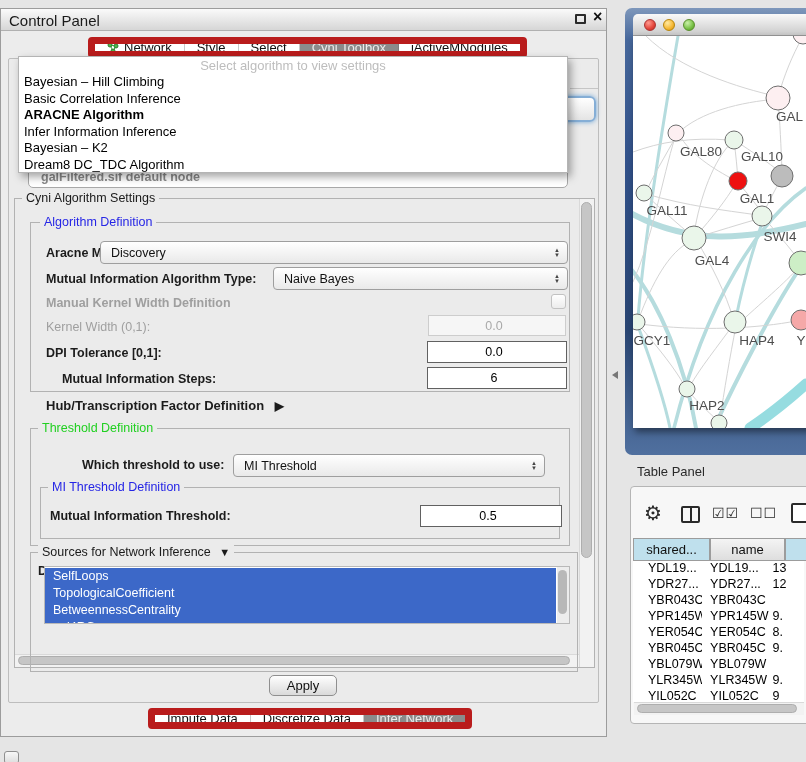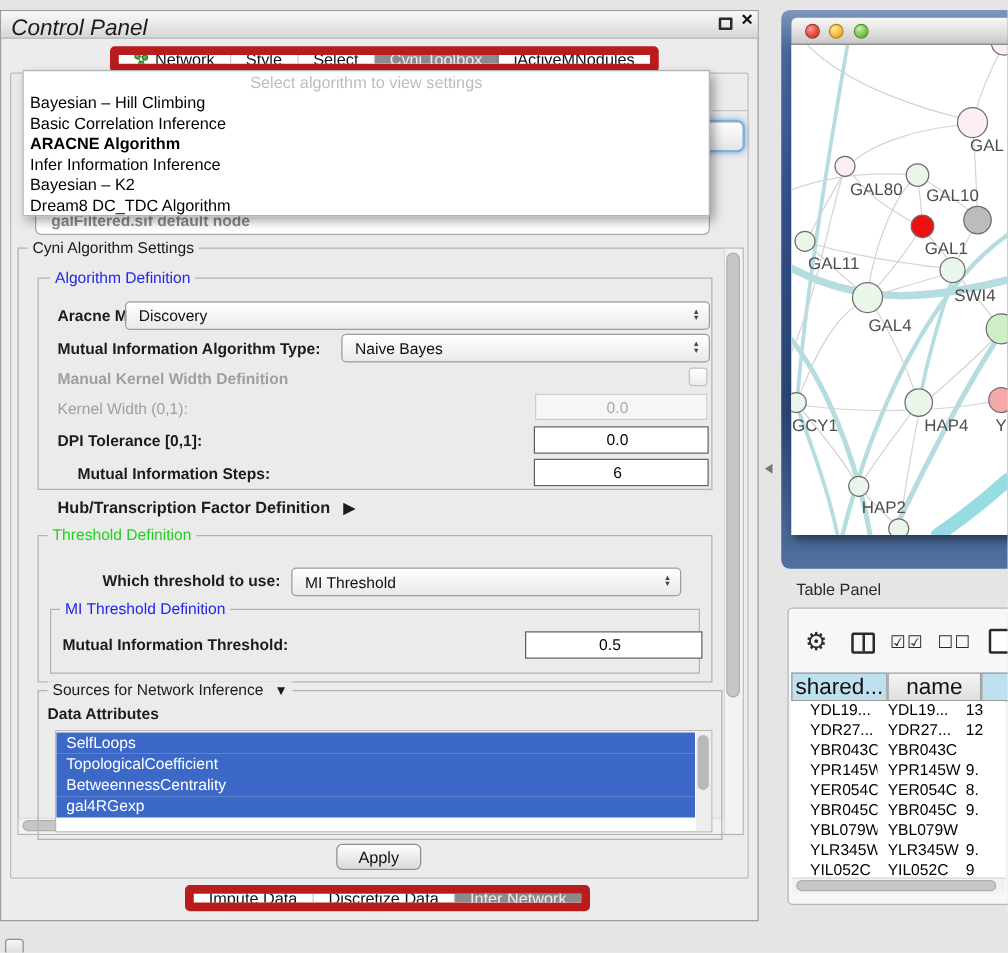--- a/index.html
+++ b/index.html
@@ -30,35 +30,35 @@
   .checkbox{position:absolute;width:15px;height:15px;border:1px solid #c2c2c2;border-radius:3px;background:linear-gradient(#fff,#ececec);}
   .scroll-track-v{background:#f2f2f2;border-left:1px solid #d9d9d9;}
   .scroll-track-h{background:#f2f2f2;border-top:1px solid #d9d9d9;}
   .thumb{position:absolute;background:#c6c6c6;border:1px solid #aeaeae;border-radius:6px;}
   .li-sel{height:17px;line-height:17px;background:#3c68c8;color:#fff;font-size:12.5px;padding-left:8px;white-space:nowrap;}
   .btn{display:flex;align-items:center;justify-content:center;background:linear-gradient(#fefefe,#dadada);border:1px solid #8f8f8f;border-radius:5px;font-size:13px;color:#111;}
   .net-frame{left:625px;top:8px;width:190px;height:447px;border-radius:7px 0 0 7px;background:linear-gradient(180deg,#7e97bb 0%,#47689c 7%,#31518a 35%,#294572 72%,#50709f 100%);overflow:hidden;}
   .net-titlebar{position:absolute;left:8px;top:6px;width:182px;height:22px;border-radius:5px 0 0 0;background:linear-gradient(#f9f9f9,#cacaca);border-bottom:1px solid #999;}
   .tl{position:absolute;top:5px;width:12px;height:12px;border-radius:50%;}
   .net-canvas{position:absolute;left:8px;top:28px;width:182px;height:392px;background:#fff;overflow:hidden;box-shadow:2px 4px 7px rgba(0,0,0,.45);}
-  .hdrcell{position:absolute;top:538px;height:23px;border:1px solid #9c9c9c;font-size:18px;display:flex;align-items:center;justify-content:center;color:#111;}
+  .hdrcell{position:absolute;top:538px;height:23px;border:1px solid #9c9c9c;font-size:13px;display:flex;align-items:center;justify-content:center;color:#111;}
   .hdr-blue{background:#bfe0ed;}
   .hdr-gray{background:linear-gradient(#f4f4f4,#dedede);}
   .trow{display:flex;height:16px;font-size:12.5px;color:#000;background:#fff;}
   .trow div{overflow:hidden;white-space:nowrap;}
   .icon-btn{position:absolute;color:#2a2a2a;}
   .tp-box{left:630px;top:486px;width:200px;height:238px;background:#f7f7f7;border:1px solid #b5b5b5;border-radius:4px;}
 </style>
 </head>
 <body>
 
 <div class="abs window-cp"></div>
 
 <div class="abs cp-titlebar">
-  <span class="abs" style="left:8px;top:3px;font-size:18px;color:#1a1a1a;font-style:italic;">Control Panel</span>
+  <span class="abs" style="left:8px;top:3px;font-size:15px;color:#1a1a1a;">Control Panel</span>
   <span class="abs" style="left:574px;top:5px;width:11px;height:10px;border:2px solid #2a2a2a;border-radius:1px;"></span>
   <span class="abs" style="left:592px;top:-1px;font-size:16px;font-weight:900;color:#111;">×</span>
 </div>
 
 <div class="abs main-panel"></div>
 
 <div class="abs tabstrip" style="left:88px;top:37px;" id="top-tabs">
     <div class="tab">
       <svg width="12" height="12" viewBox="0 0 12 12" style="margin-right:5px">
         <line x1="3" y1="3" x2="9" y2="4" stroke="#3aa13a"></line>
@@ -166,21 +166,21 @@
   <span>0.5</span>
 </div>
 
 <div class="abs grp" style="left:30px;top:552px;width:548px;height:120px;"></div>
 <span class="grp-title" style="left:38px;top:545px;color:#1a1a1a;">
   <span>Sources for Network Inference</span>
   <span style="margin-left:5px;font-size:11px;">▼</span>
 </span>
 <span class="abs lbl bold" style="left:38px;top:564px;">Data Attributes</span>
 
-<div class="abs" style="left:44px;top:584px;width:526px;height:82px;background:#fff;border:1px solid #b9b9b9;overflow:hidden;">
+<div class="abs" style="left:44px;top:566px;width:526px;height:58px;background:#fff;border:1px solid #b9b9b9;overflow:hidden;">
   <div id="attr-items" style="position:absolute;left:0;top:1px;right:13px;">
       <div class="li-sel">SelfLoops</div>
       <div class="li-sel">TopologicalCoefficient</div>
       <div class="li-sel">BetweennessCentrality</div>
       <div class="li-sel">gal4RGexp</div>
     </div>
   <div style="position:absolute;right:0;top:0;width:12px;height:100%;background:#ededed;">
     <div style="position:absolute;left:1px;top:3px;width:9px;height:44px;background:#b8b8b8;border-radius:5px;"></div>
   </div>
 </div>

